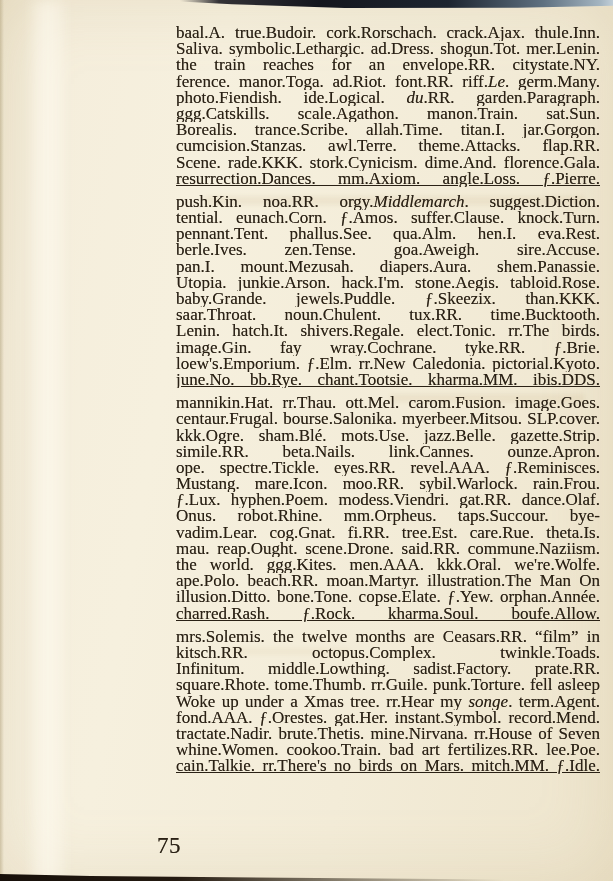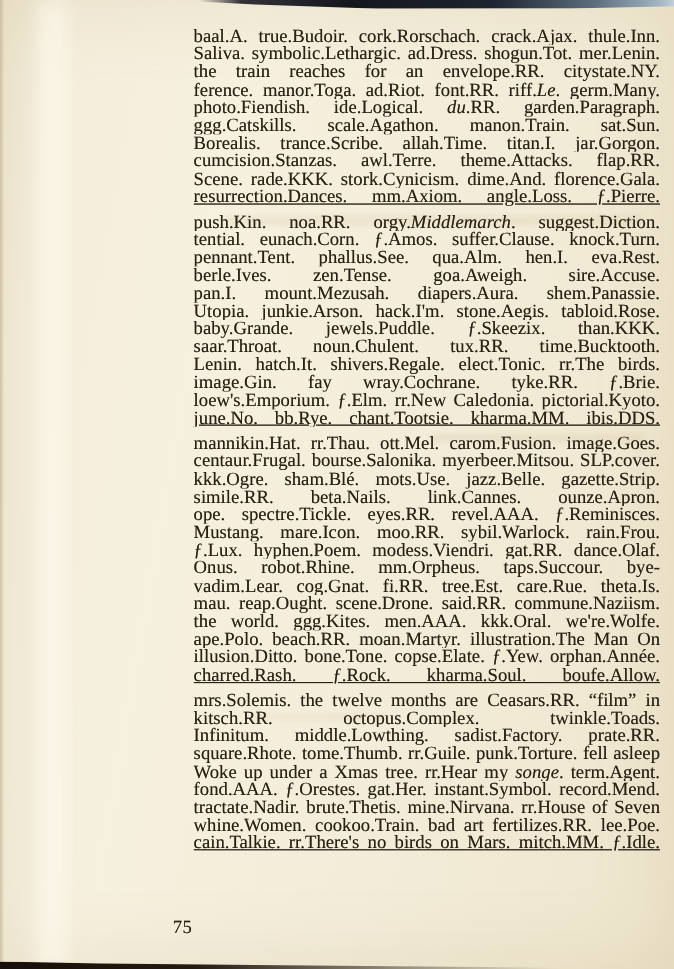--- a/index.html
+++ b/index.html
@@ -99,21 +99,21 @@
     text-align-last: left;
     text-decoration: underline;
   }
   .line i { }
 
   .page-number {
     position: absolute;
     left: 157px;
     top: 833px;
     color: #2a2115;
-    font-size: 17px;
+    font-size: 23px;
     letter-spacing: 0.5px;
     text-shadow: 0 0 0.35px rgba(42, 33, 21, 0.55);
   }
 </style>
 </head>
 <body>
 
 <div class="page">
   <div class="spine-highlight"></div>
   <div class="spine-edge"></div>

